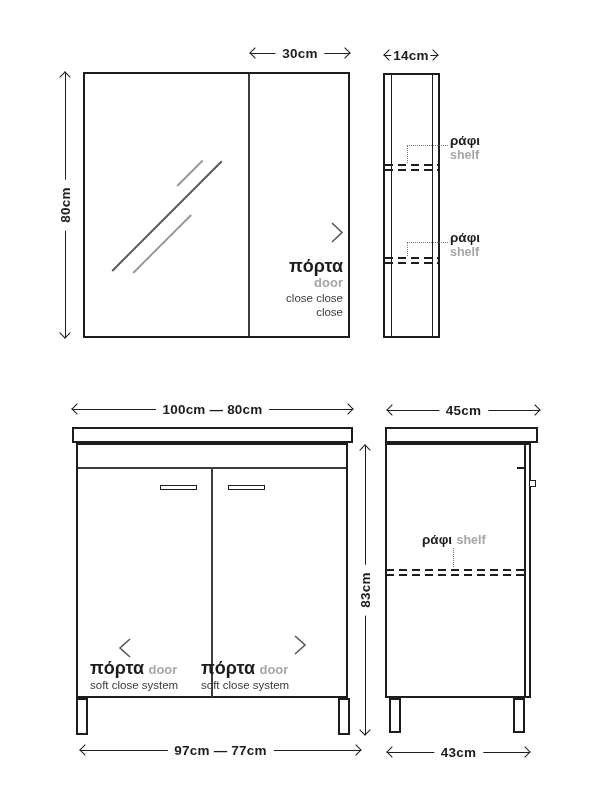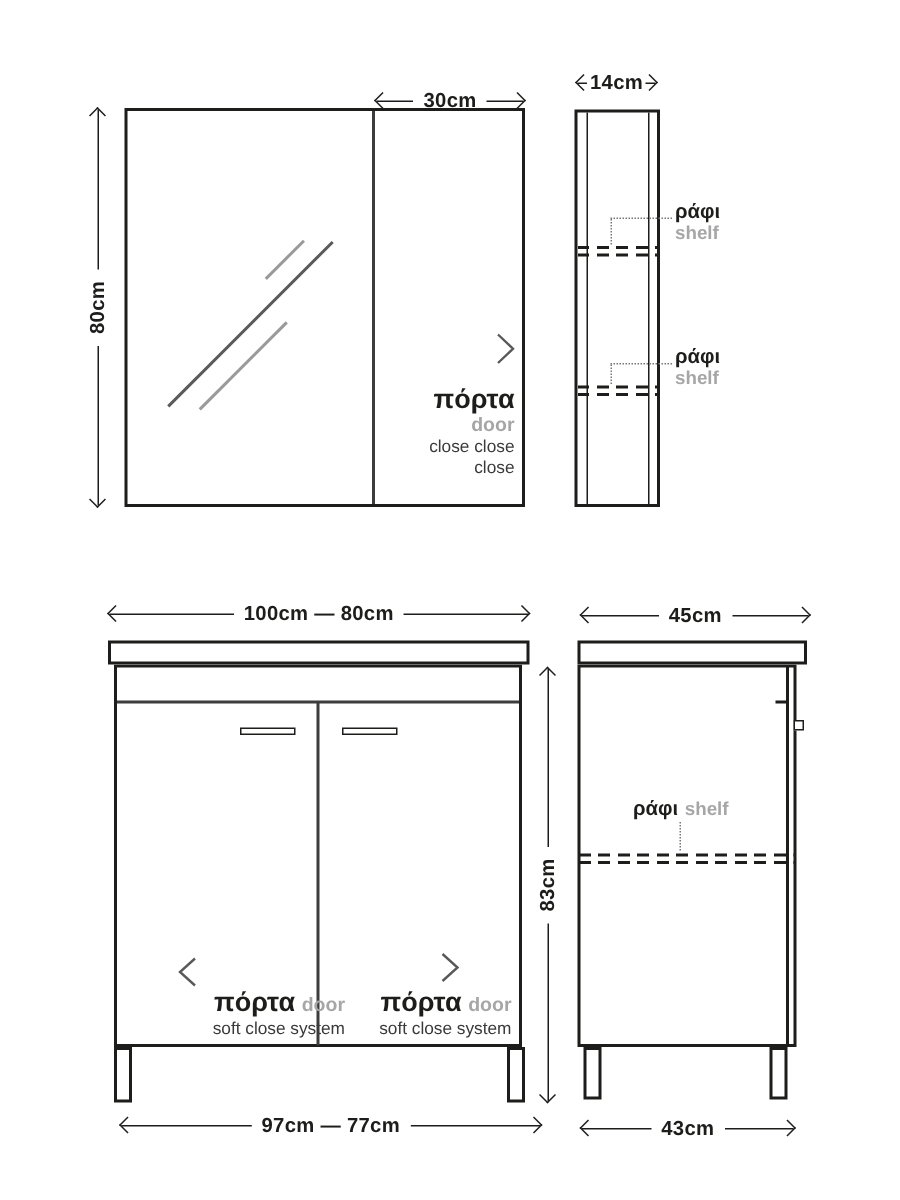--- a/index.html
+++ b/index.html
@@ -41,31 +41,31 @@
   .diag{position:absolute;height:1.5px;transform-origin:0 50%;transform:rotate(-45deg);}
   .leg{position:absolute;box-sizing:border-box;border:2px solid var(--ink);background:#fff;}
   .handle{position:absolute;box-sizing:border-box;border:1.5px solid var(--ink);background:#fff;}
   .chev{position:absolute;}
   
   .gr{font-weight:700;font-size:18px;color:var(--ink);line-height:1.12;}
   .en{font-weight:700;font-size:13px;color:var(--gray);line-height:1.12;}
   .sub{font-weight:400;font-size:11.5px;color:var(--mid);line-height:1.22;}
   .door-label{position:absolute;}
   .ta-r{text-align:right;}
-  .ta-c{text-align:right;}
+  .ta-c{text-align:left;}
   .shelf-label{position:absolute;line-height:1.05;}
   .shelf-label .gr{font-size:13.5px;}
   .shelf-label .en{font-size:12.5px;}
 </style>
 </head>
 <body>
 
 <div id="canvas">
 
-  <div class="dim dim-h" style="left:250px;top:60px;width:100px">
+  <div class="dim dim-h" style="left:250px;top:46px;width:100px">
     <span class="dline"></span>
     <i class="ah ah-left"></i>
     <i class="ah ah-right"></i>
     <span class="dtxt">30cm</span>
   </div>
   <div class="dim dim-v" style="left:58px;top:72px;height:266px">
     <span class="dline"></span>
     <i class="ah ah-up"></i>
     <i class="ah ah-down"></i>
     <span class="dtxt">80cm</span>

